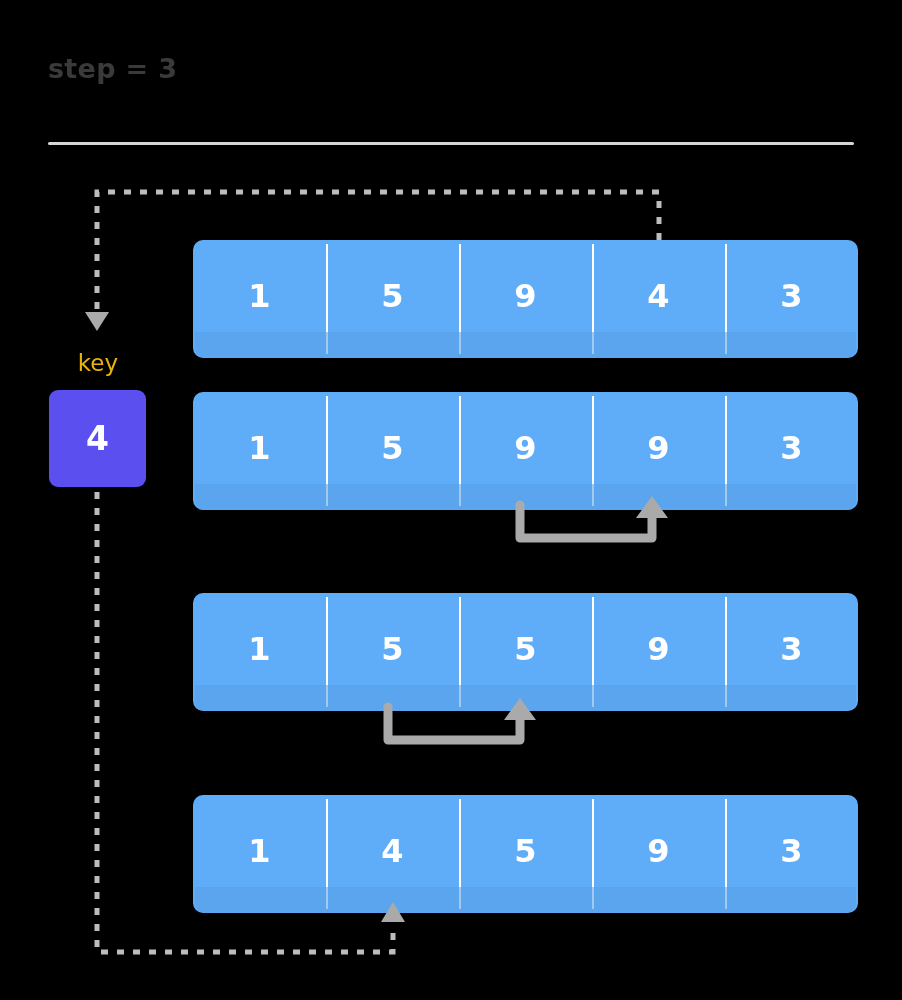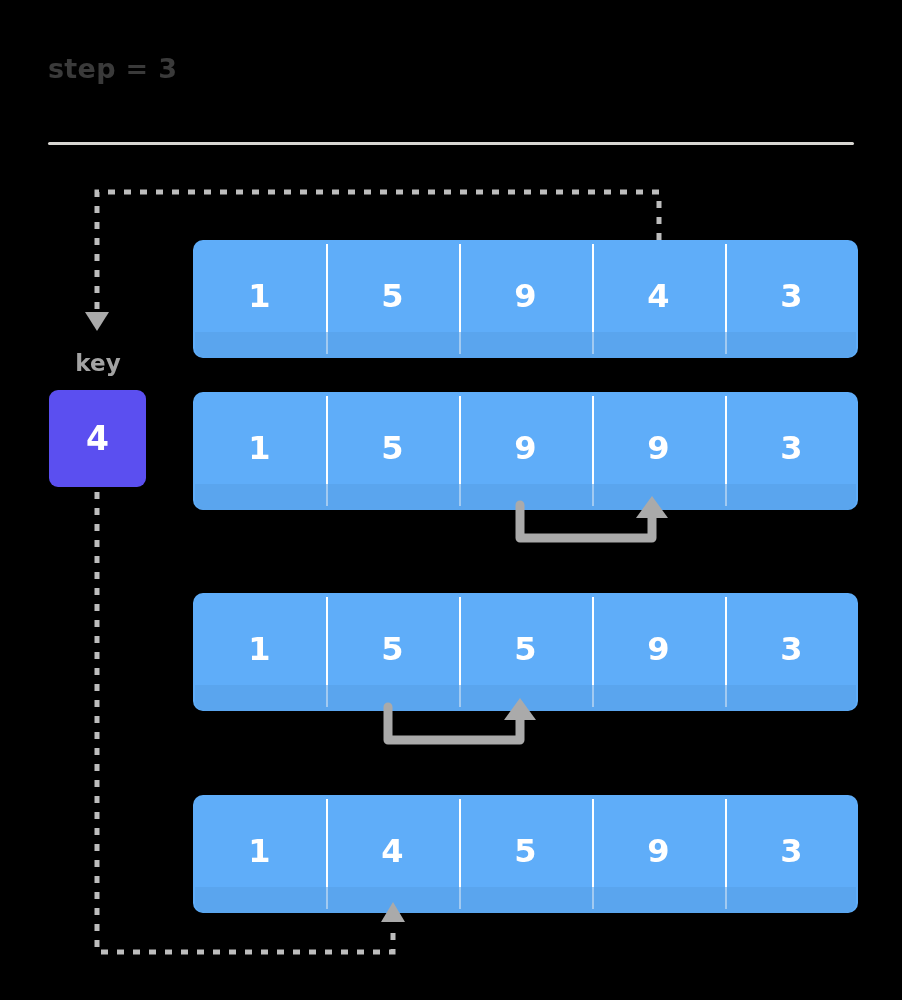--- a/index.html
+++ b/index.html
@@ -46,22 +46,22 @@
   }
 
   
   #key-label {
     position: absolute;
     left: 49px;
     top: 350px;
     width: 98px;
     text-align: center;
     font-size: 23px;
-    font-weight: bold;
-    color: #a3a3a3;
+    font-weight: normal;
+    color: #eab308;
   }
   #key-box {
     position: absolute;
     left: 49px;
     top: 390px;
     width: 97px;
     height: 97px;
     border-radius: 9px;
     background: #5b4ff0;
     box-sizing: border-box;

